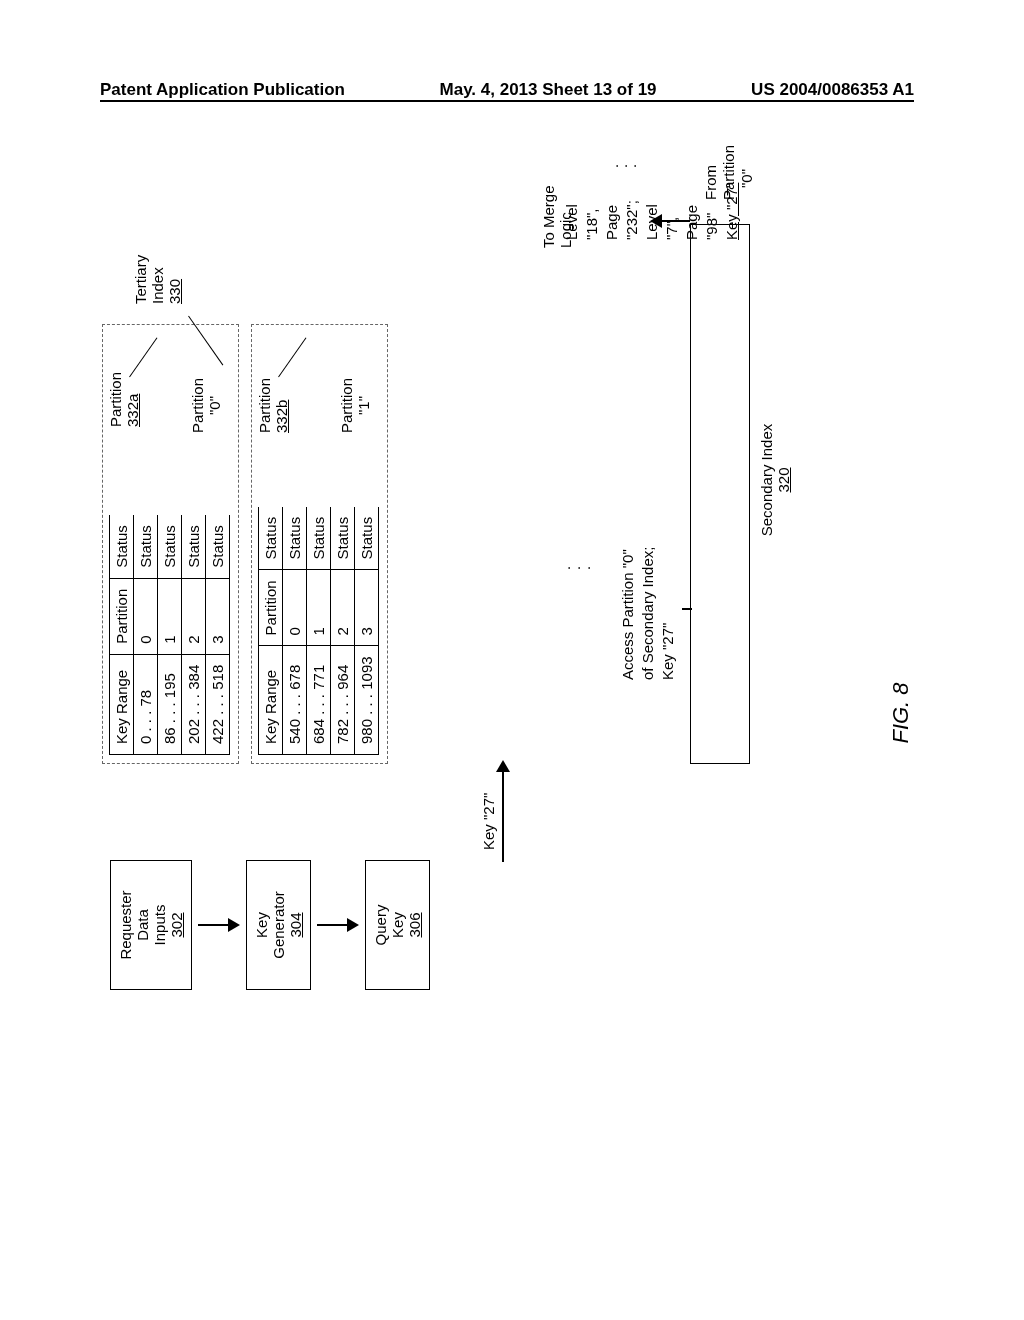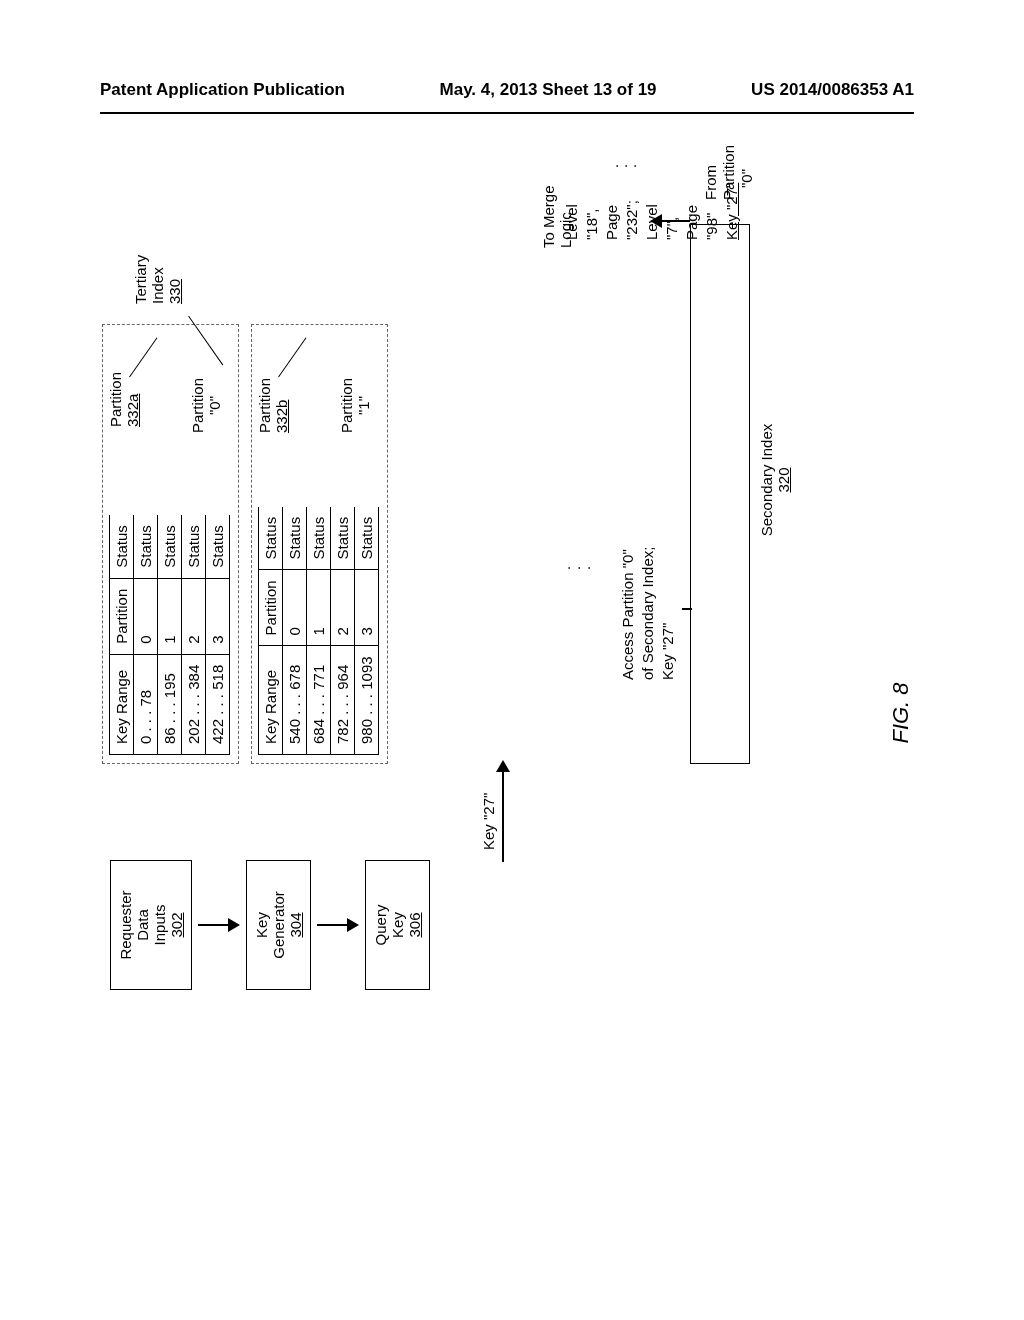--- a/index.html
+++ b/index.html
@@ -13,21 +13,21 @@
     position: relative;
   }
   .page-header {
     position: absolute;
     top: 80px; left: 100px; right: 110px;
     display: flex;
     justify-content: space-between;
     font-size: 17px;
     font-weight: bold;
     border-bottom: 2px solid #000;
-    padding-bottom: 12px;
+    padding-bottom: 0;
   }
   .diagram-area {
     position: absolute;
     left: 110px; top: 160px;
     width: 820px; height: 940px;
     transform: rotate(-90deg);
     transform-origin: 420px 420px;
   }
   .left-col {
     position: absolute; left: 10px; top: 0; width: 130px;
@@ -62,21 +62,21 @@
   .merge-lbl { position:absolute; left:752px; top:430px; font-size:15px;}
   .from-lbl { position:absolute; left:800px; top:592px; font-size:15px; line-height:18px;}
   .vdots2 { position:absolute; left:832px; top:498px; line-height:9px;}
 </style>
 </head>
 <body>
 
 <div class="page-header">
   <span>Patent Application Publication</span>
   <span>May. 4, 2013  Sheet 13 of 19</span>
-  <span>US 2014/0086353 A1</span>
+  <span>US 2004/0086353 A1</span>
 </div>
 
 <div class="diagram-area">
 
   <div class="left-col">
     <div class="box">
       <div>Requester</div>
       <div>Data</div>
       <div>Inputs</div>
       <div class="ref">302</div>

